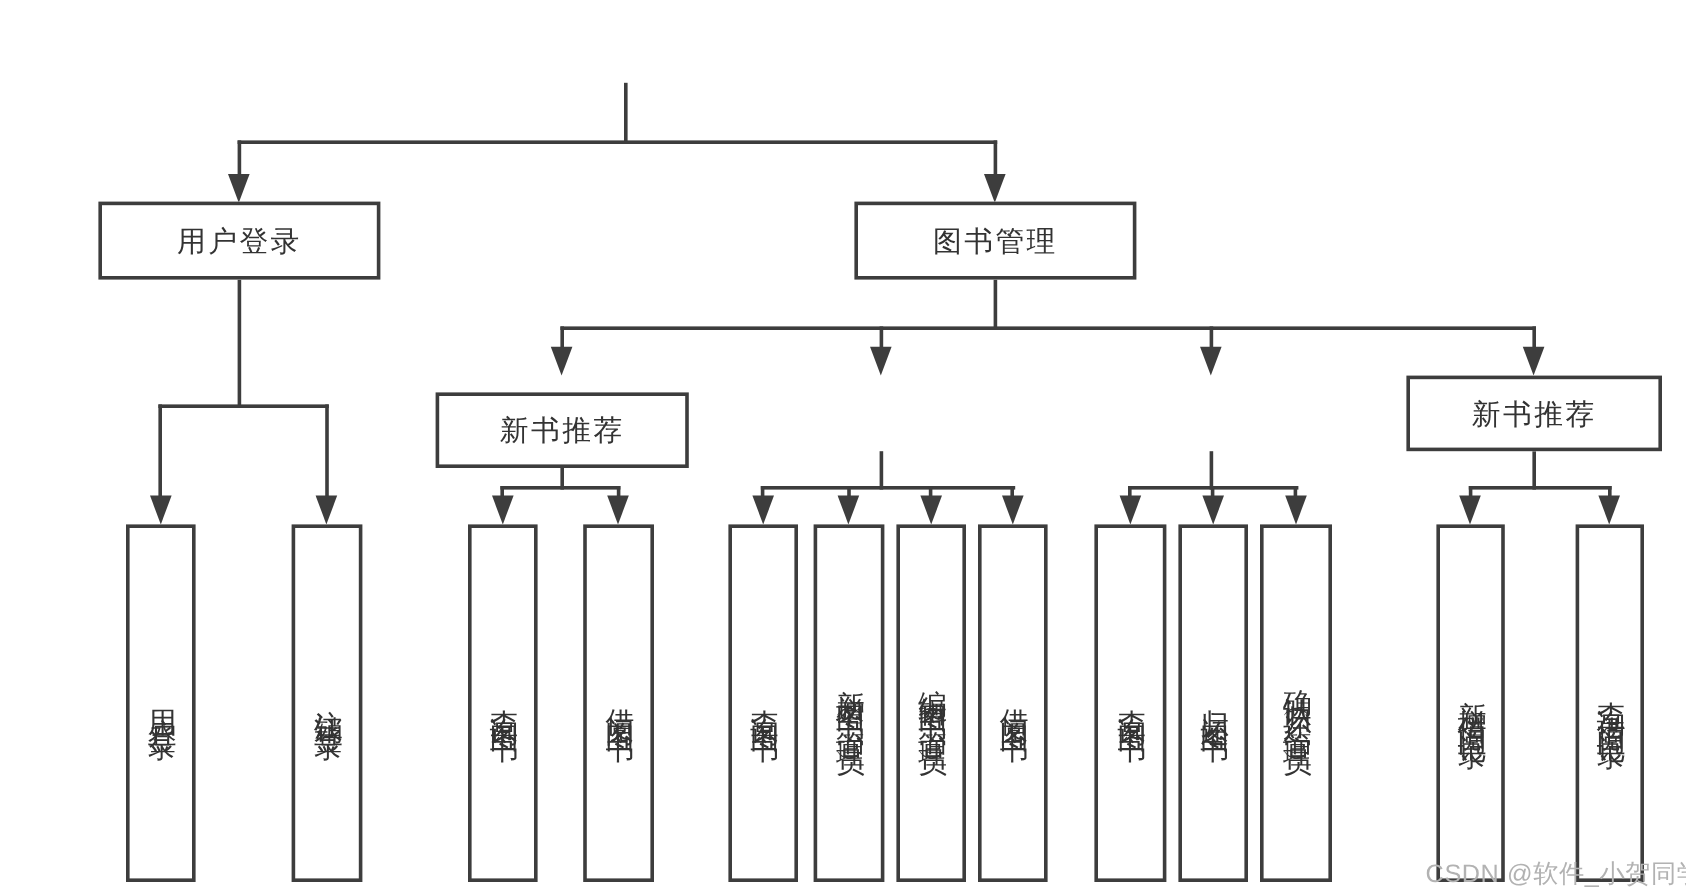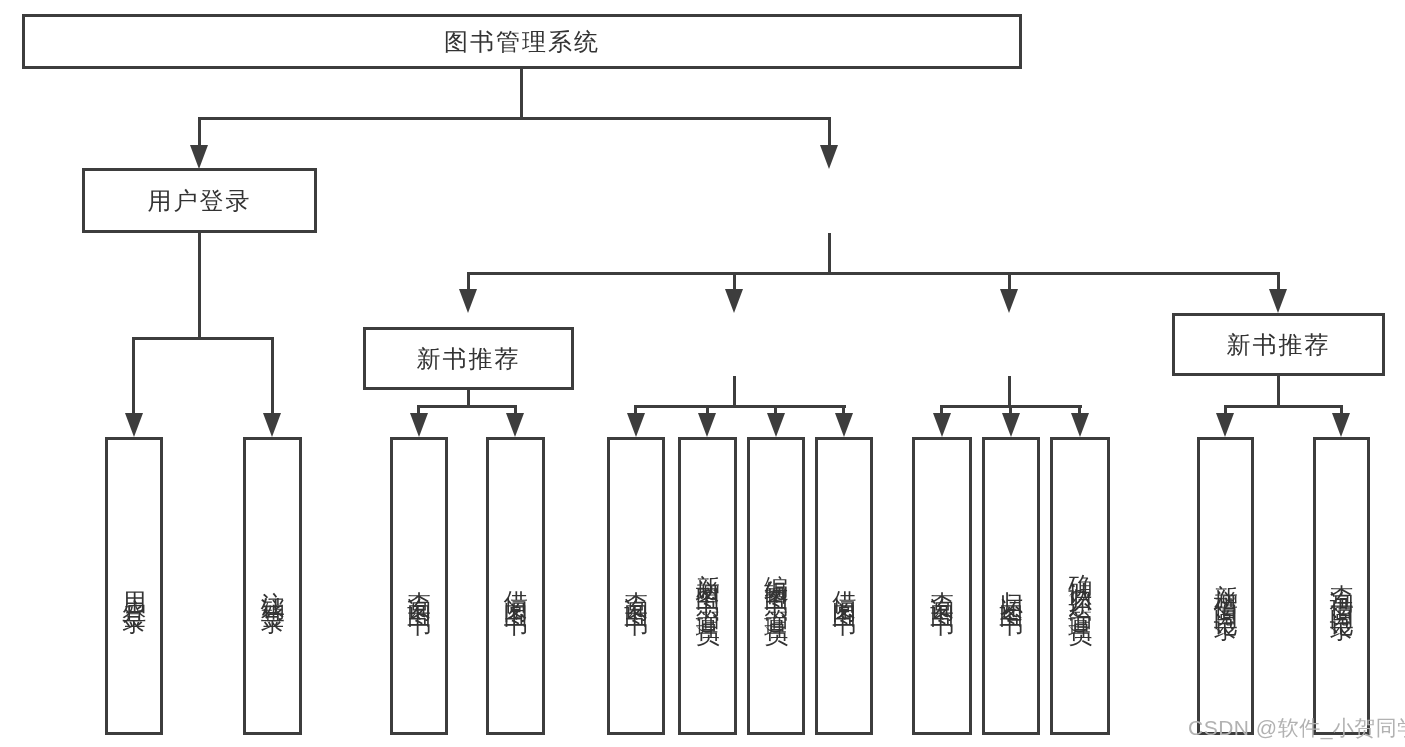--- a/index.html
+++ b/index.html
@@ -111,26 +111,26 @@
   <div class="arr" style="left:1002px;top:413px"></div>
   <div class="arr" style="left:1071px;top:413px"></div>
 
   <div class="v" style="left:1277px;top:376px;height:32px"></div>
   <div class="h" style="left:1224px;top:405px;width:119px"></div>
   <div class="v" style="left:1224px;top:405px;height:13px"></div>
   <div class="v" style="left:1340px;top:405px;height:13px"></div>
   <div class="arr" style="left:1216px;top:413px"></div>
   <div class="arr" style="left:1332px;top:413px"></div>
 
-  <div class="node" style="left:22px;top:14px;width:1000px;height:55px">
-    <span>图书管理系统</span>
-  </div>
 
   <div class="node" style="left:82px;top:168px;width:235px;height:65px">
     <span>用户登录</span>
+  </div>
+  <div class="node" style="left:712px;top:168px;width:235px;height:65px">
+    <span>图书管理</span>
   </div>
 
   <div class="node" style="left:363px;top:327px;width:211px;height:63px">
     <span>新书推荐</span>
   </div>
   <div class="node" style="left:1172px;top:313px;width:213px;height:63px">
     <span>新书推荐</span>
   </div>
 
   <div class="node vnode" style="left:105px;top:437px;width:58px;height:298px">

